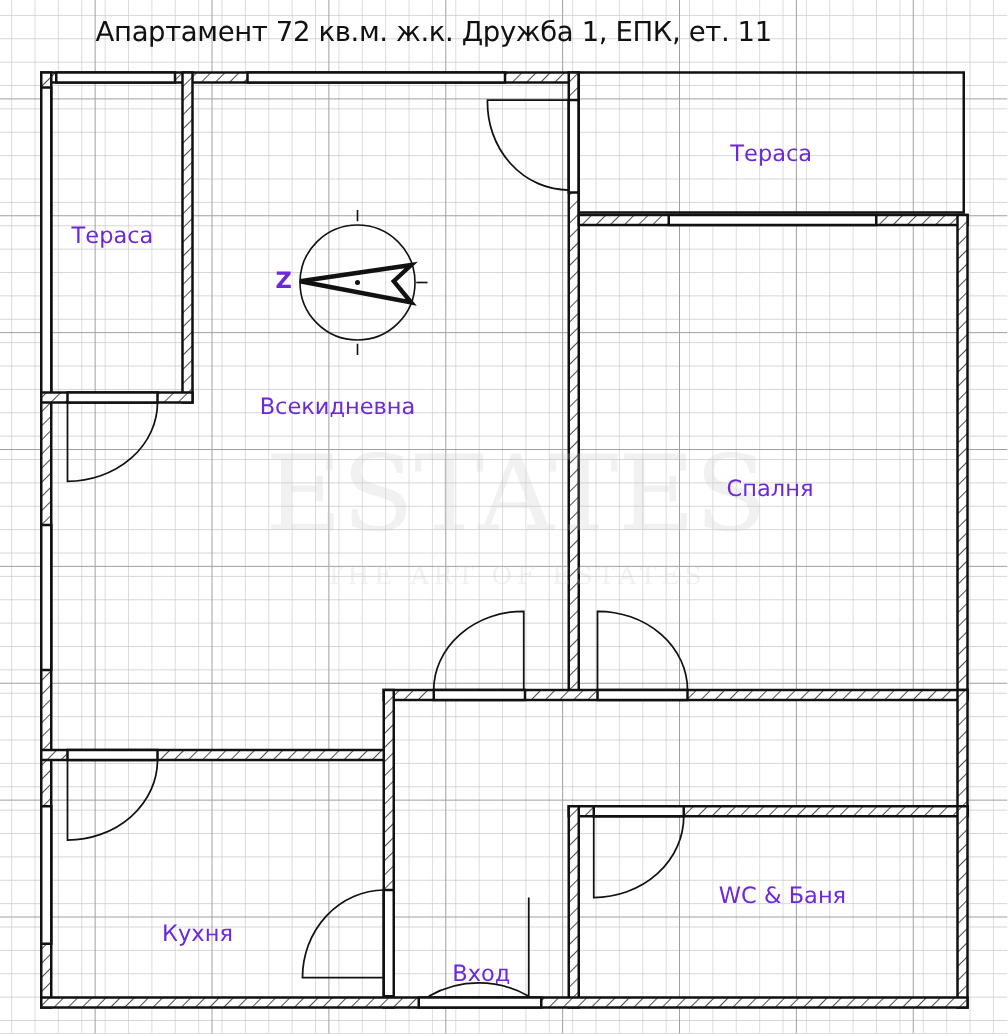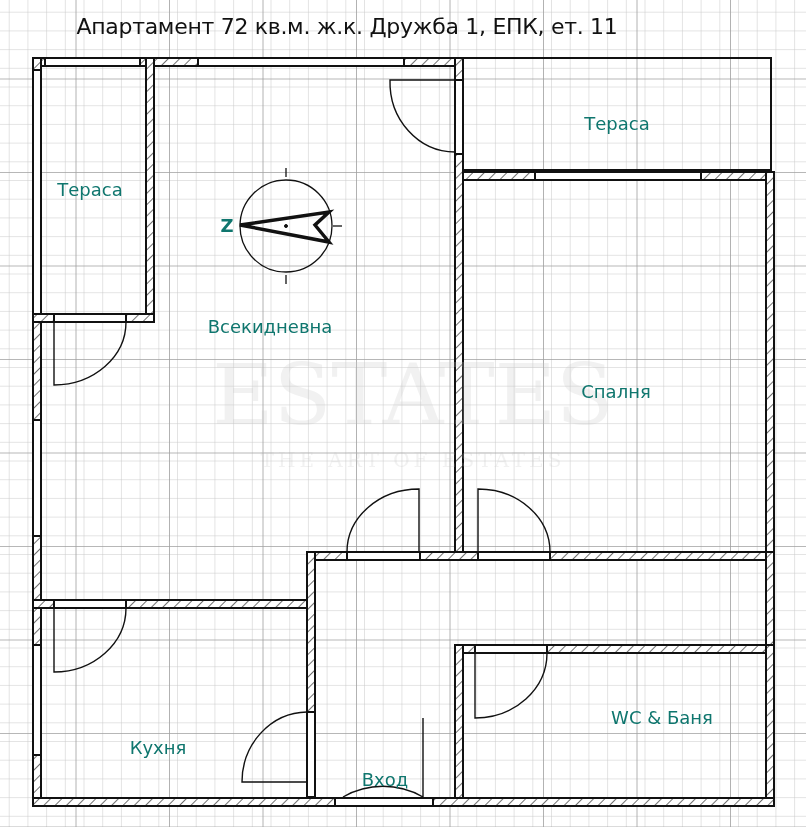--- a/index.html
+++ b/index.html
@@ -1,21 +1,21 @@
 <!DOCTYPE html>
 <html><head>
 <meta charset="utf-8">
 <style>
   html, body { margin: 0; padding: 0; background: #ffffff; }
   body { width: 806px; height: 827px; overflow: hidden; position: relative;
          font-family: "DejaVu Sans", "Liberation Sans", sans-serif; }
   #plan { position: absolute; left: 0; top: 0; width: 806px; height: 827px; }
   .title { position: absolute; left: 0; top: 14px; width: 694px; text-align: center;
            font-size: 22px; color: #111; letter-spacing: -0.3px; }
-  .room-label { position: absolute; font-size: 18px; color: #0f766e; white-space: nowrap;
+  .room-label { position: absolute; font-size: 18px; color: #6d28d9; white-space: nowrap;
                 transform: translate(-50%, -50%); }
   .watermark { position: absolute; color: rgba(200,200,200,0.25); white-space: nowrap;
                transform: translate(-50%, -50%); font-family: "DejaVu Serif", serif; }
 </style>
 </head>
 <body>
 
 <svg id="plan" viewBox="0 0 806 827" xmlns="http://www.w3.org/2000/svg">
   <defs>
     <pattern id="minor" width="18.7" height="18.7" patternUnits="userSpaceOnUse" x="-9" y="-6">
@@ -119,14 +119,14 @@
 <div class="watermark" style="left:413px;top:395px;font-size:84px;">ESTATES</div>
 <div class="watermark" style="left:413px;top:460px;font-size:20px;letter-spacing:4px;">THE ART OF ESTATES</div>
 
 <div class="room-label" style="left:227px;top:225px;font-size:18px;font-weight:bold;">Z</div>
 
 <div class="room-label" style="left:90px;top:189px;">Тераса</div>
 <div class="room-label" style="left:617px;top:123px;">Тераса</div>
 <div class="room-label" style="left:270px;top:326px;">Всекидневна</div>
 <div class="room-label" style="left:616px;top:345px;margin-top:46px;">Спалня</div>
 <div class="room-label" style="left:158px;top:716px;margin-top:31px;">Кухня</div>
-<div class="room-label" style="left:662px;top:717px;">WC &amp; Баня</div>
+<div class="room-label" style="left:626px;top:717px;">WC &amp; Баня</div>
 <div class="room-label" style="left:385px;top:779px;">Вход</div>
 
 </body></html>

